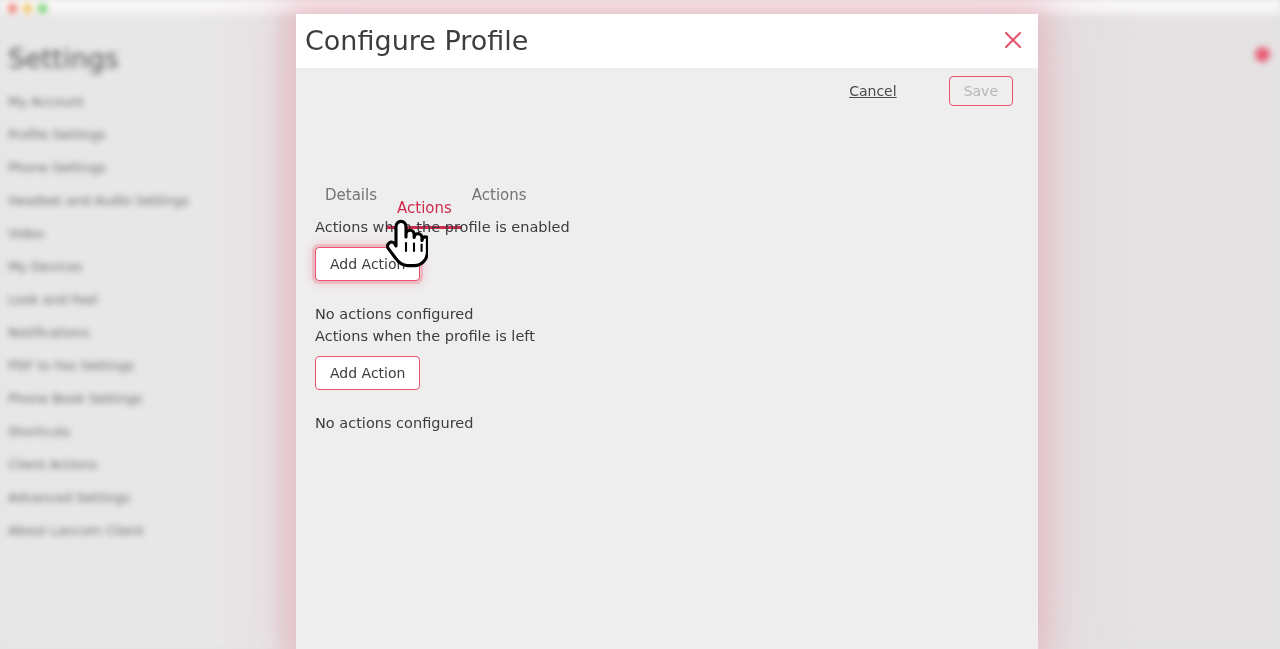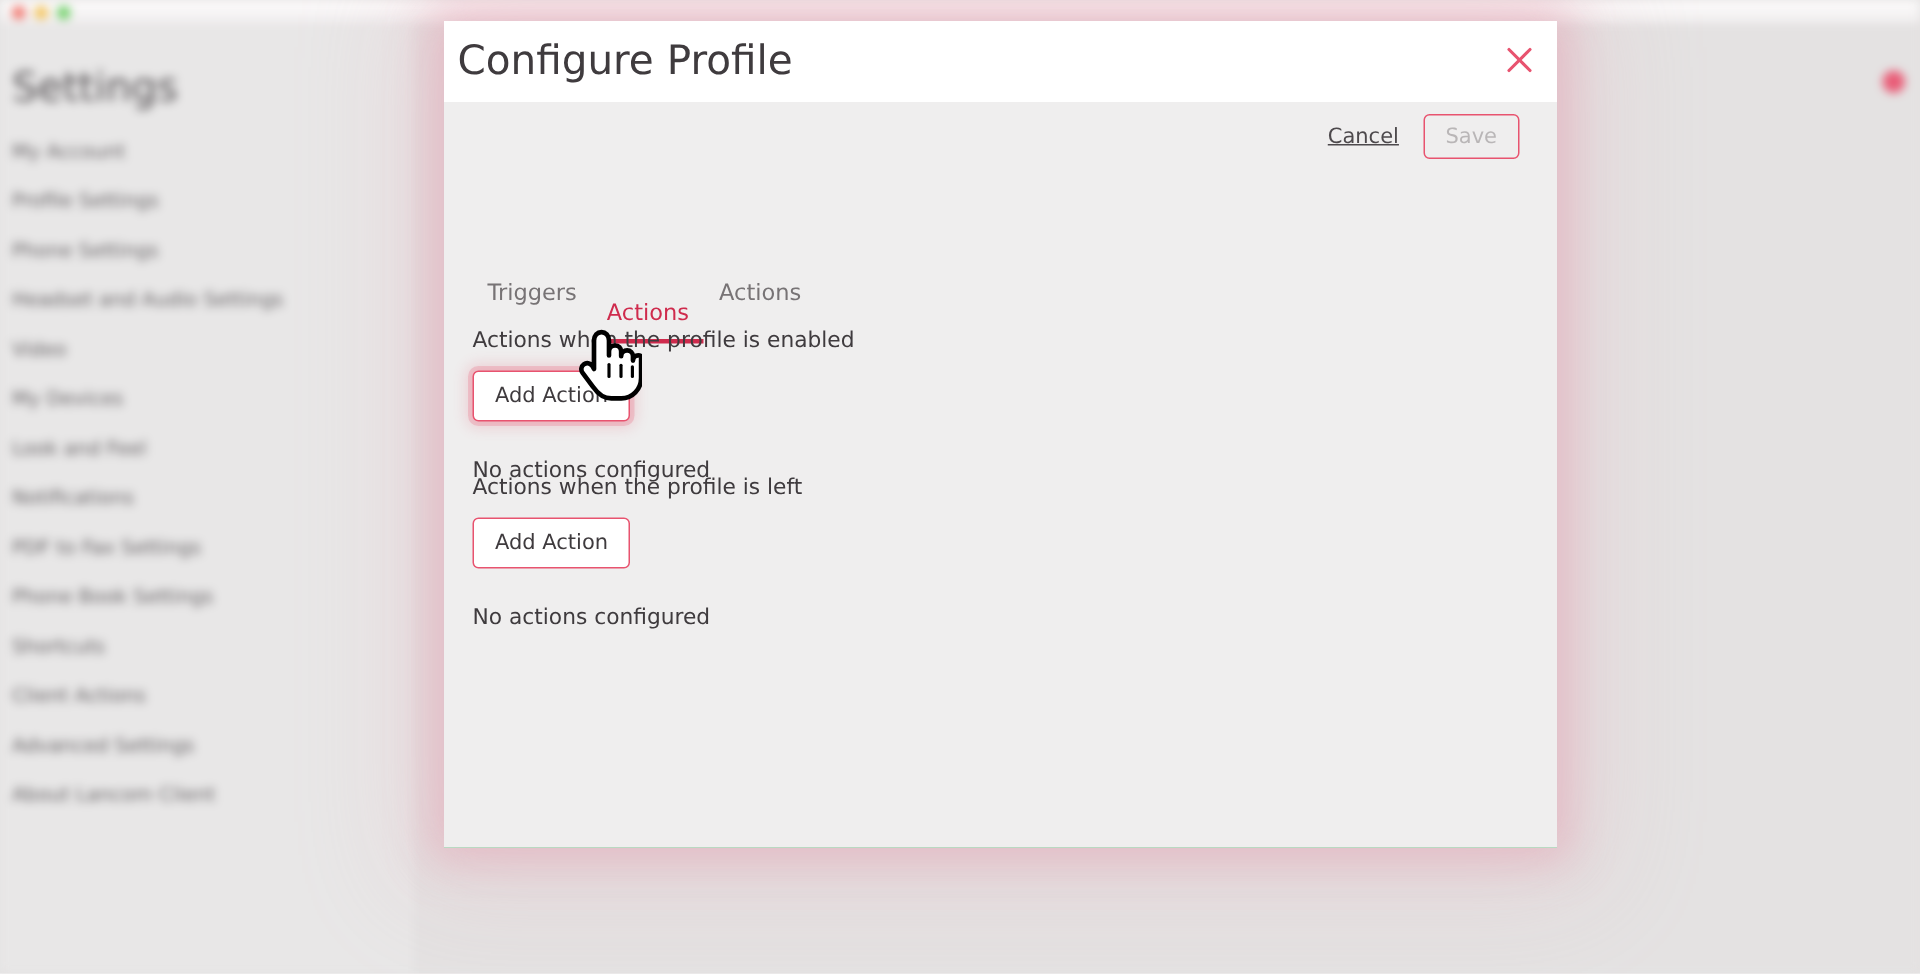--- a/index.html
+++ b/index.html
@@ -113,22 +113,22 @@
     inset: 0;
     background: rgba(255,255,255,0.06);
   }
 
   
   .modal {
     position: absolute;
     top: 14px;
     left: 296px;
     width: 742px;
-    height: 551px;
-    background: #22c55e;
+    height: 635px;
+    background: #4d7c0f;
     box-shadow: 0 0 26px 10px rgba(228, 150, 170, 0.40),
                 0 0 70px 24px rgba(232, 170, 186, 0.24);
     display: flex;
     flex-direction: column;
   }
 
   .modal-header {
     position: relative;
     height: 54px;
     background: #ffffff;
@@ -185,20 +185,21 @@
 
   .btn-save {
     font-size: 14px;
     color: #b9b6b7;
     background: #efeeee;
     border: 1.4px solid #e8536f;
     border-radius: 4px;
     padding: 6px 14px;
     cursor: default;
     font-family: inherit;
+    margin-left: 36px;
   }
 
   .tabs {
     position: absolute;
     top: 104px;
     left: 19px;
     display: flex;
     gap: 0;
   }
   .tab {
@@ -215,21 +216,21 @@
     color: #cf2b4d;
     border-bottom-color: #cf2b4d;
     margin-top: 27px;
   }
 
   .section {
     position: absolute;
     left: 19px;
   }
   .section-1 { top: 151px; }
-  .section-2 { top: 249px; }
+  .section-2 { top: 260px; }
 
   .section-label {
     font-size: 14.5px;
     color: #3f3b3e;
     margin-bottom: 12px;
   }
 
   .btn-add-action {
     display: inline-block;
     font-size: 14px;
@@ -319,21 +320,21 @@
     </div>
 
     <div class="modal-body">
 
       <div class="action-bar">
         <button class="btn-cancel">Cancel</button>
         <button class="btn-save" disabled="">Save</button>
       </div>
 
       <div class="tabs">
-        <button class="tab">Triggers</button>
+        <button class="tab">Details</button>
         <button class="tab active">Actions</button>
         <button class="tab">Actions</button>
       </div>
 
       <div class="section section-1">
         <div class="section-label">Actions when the profile is enabled</div>
         <button class="btn-add-action focused">Add Action</button>
         <div class="empty-text">No actions configured</div>
       </div>
 

